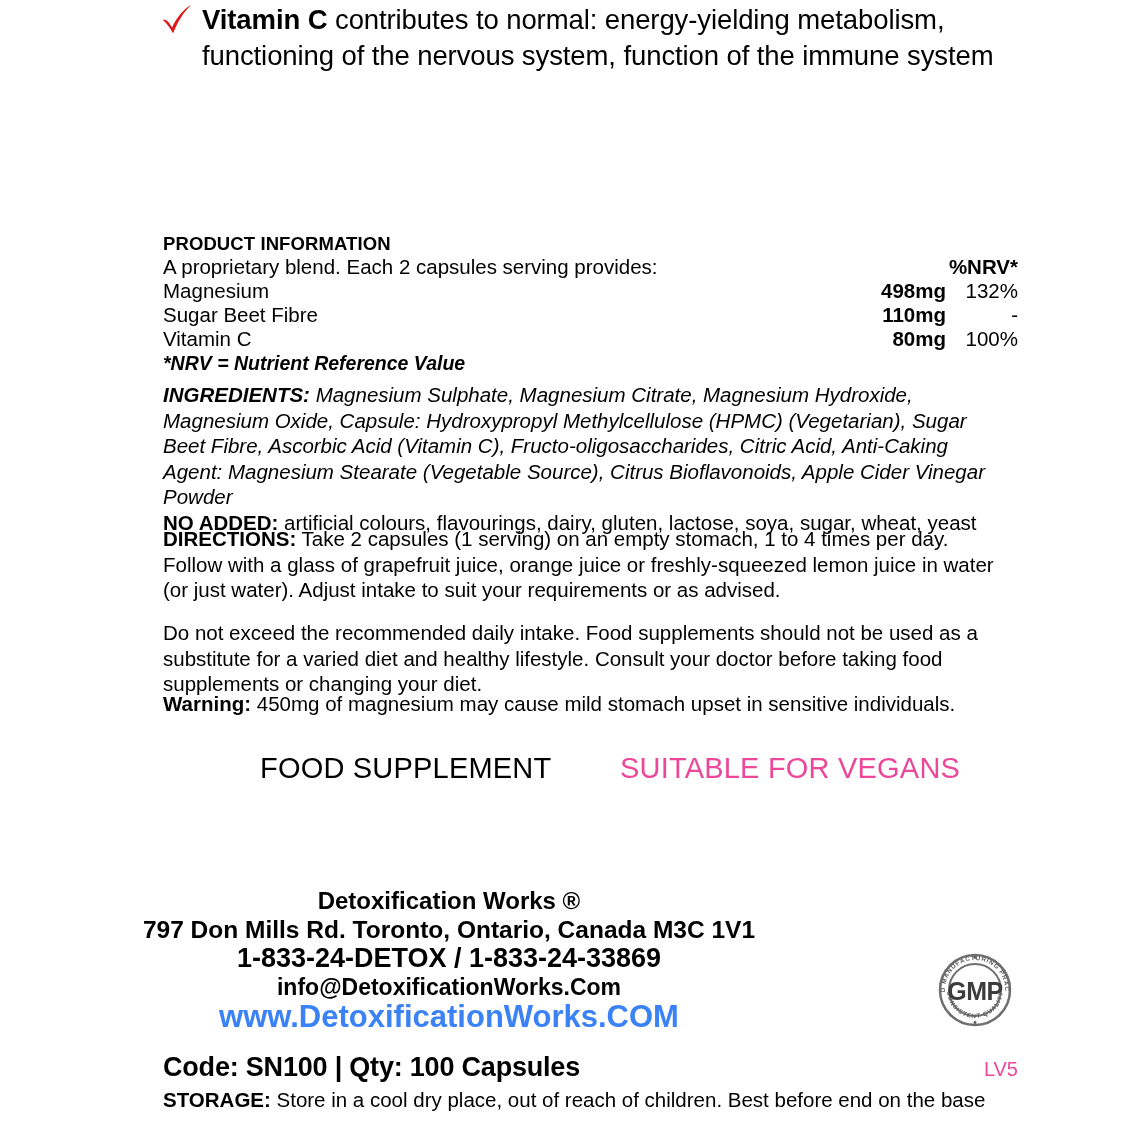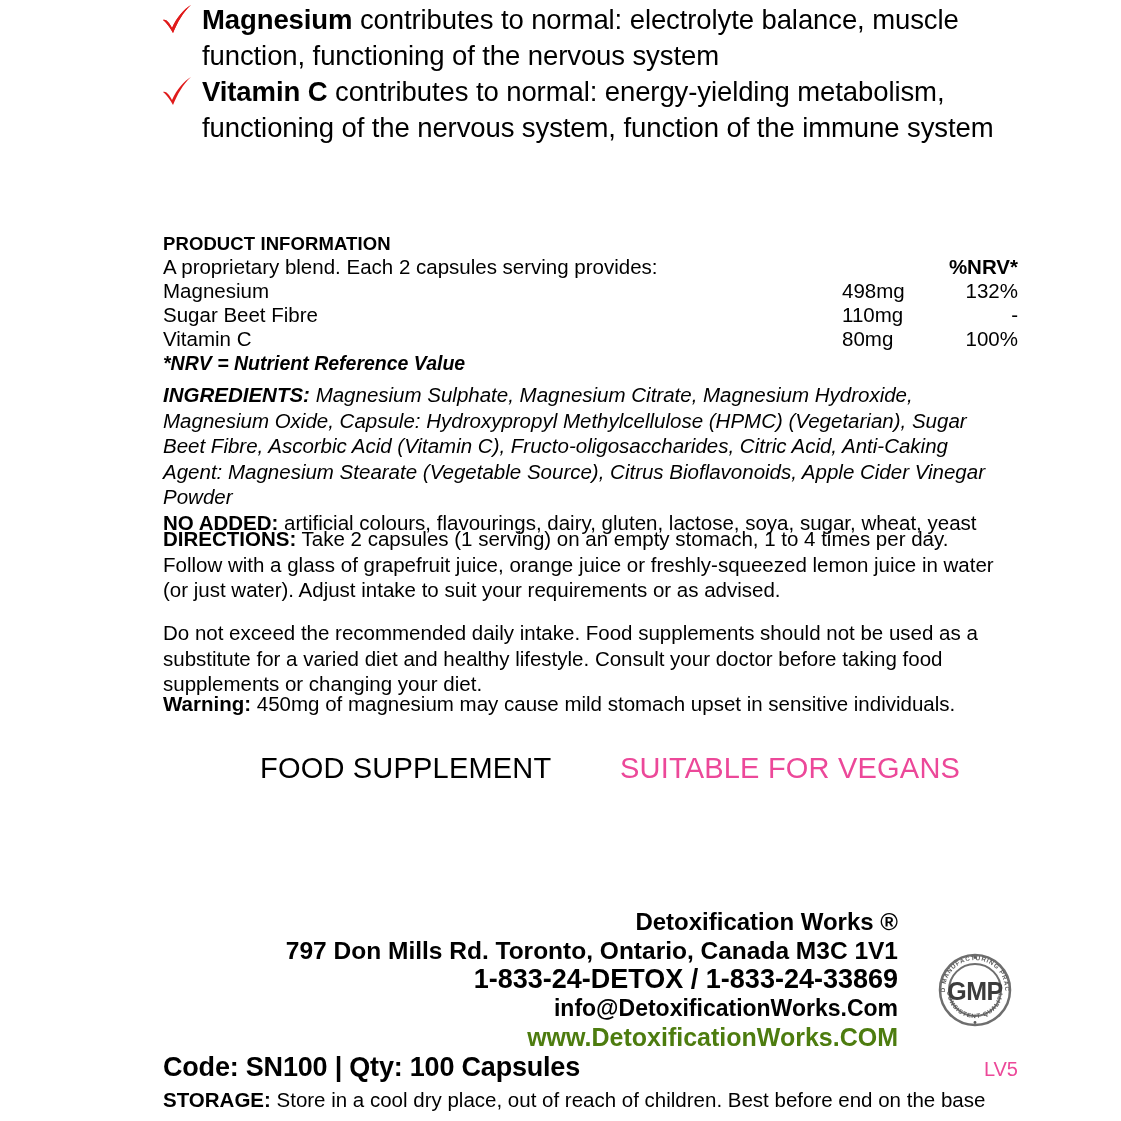--- a/index.html
+++ b/index.html
@@ -62,21 +62,23 @@
   }
   .nutri-row {
     display: flex;
     align-items: baseline;
     font-size: 20.5px;
     line-height: 24px;
   }
   .nutri-row .nm { flex: 1 1 auto; white-space: nowrap; }
   .nutri-row .amt {
     flex: 0 0 104px;
+    text-align: right;
     white-space: nowrap;
+    font-weight: bold;
   }
   .nutri-row .nrv {
     flex: 0 0 72px;
     text-align: right;
     white-space: nowrap;
   }
   .nutri-head .amt, .nutri-head .nm { visibility: hidden; }
   .nutri-head { font-weight: bold; gap: 25px; }
   .nutri-head .nm {
     visibility: visible;
@@ -131,33 +133,32 @@
     letter-spacing: 0.2px;
     color: #ec4899;
   }
 
   
   .company {
     position: absolute;
     left: 0px;
     top: 886px;
     width: 898px;
-    text-align: right;
-    font-weight: bold;
-    margin-top: 21px;
+    text-align: center;
+    font-weight: bold;
   }
   .company .ln {
     line-height: 29px;
     white-space: nowrap;
   }
   .company .l1 { font-size: 24px; }
   .company .l2 { font-size: 24.5px; }
   .company .l3 { font-size: 27px; }
   .company .l4 { font-size: 23px; }
-  .company .l5 { font-size: 25px; color: #4d7c0f; }
+  .company .l5 { font-size: 31px; color: #3b82f6; }
 
   
   .gmp {
     position: absolute;
     left: 933px;
     top: 948px;
     width: 84px;
     height: 84px;
   }
 
@@ -194,28 +195,20 @@
   <div class="claims">
 
     <div class="claim">
       <span class="tick">
         <svg viewBox="0 0 34 32" width="34" height="32">
           <path d="M3 16 C6 15, 9 18, 12 24 C17 13, 24 5, 31 1 C23 8, 17 19, 13 29 C11 25, 7 19, 3 16 Z" fill="#e01b1b"></path>
         </svg>
       </span>
     </div>
 
-    <div class="claim">
-      <span class="tick">
-        <svg viewBox="0 0 34 32" width="34" height="32">
-          <path d="M3 16 C6 15, 9 18, 12 24 C17 13, 24 5, 31 1 C23 8, 17 19, 13 29 C11 25, 7 19, 3 16 Z" fill="#e01b1b"></path>
-        </svg>
-      </span>
-      <span><b>Magnesium</b><span> contributes to normal: electrolyte balance, muscle function, functioning of the nervous system</span></span>
-    </div>
 
     <div class="claim">
       <span class="tick">
         <svg viewBox="0 0 34 32" width="34" height="32">
           <path d="M3 16 C6 15, 9 18, 12 24 C17 13, 24 5, 31 1 C23 8, 17 19, 13 29 C11 25, 7 19, 3 16 Z" fill="#e01b1b"></path>
         </svg>
       </span>
       <span><b>Vitamin C</b><span> contributes to normal: energy-yielding metabolism, functioning of the nervous system, function of the immune system</span></span>
     </div>
 

